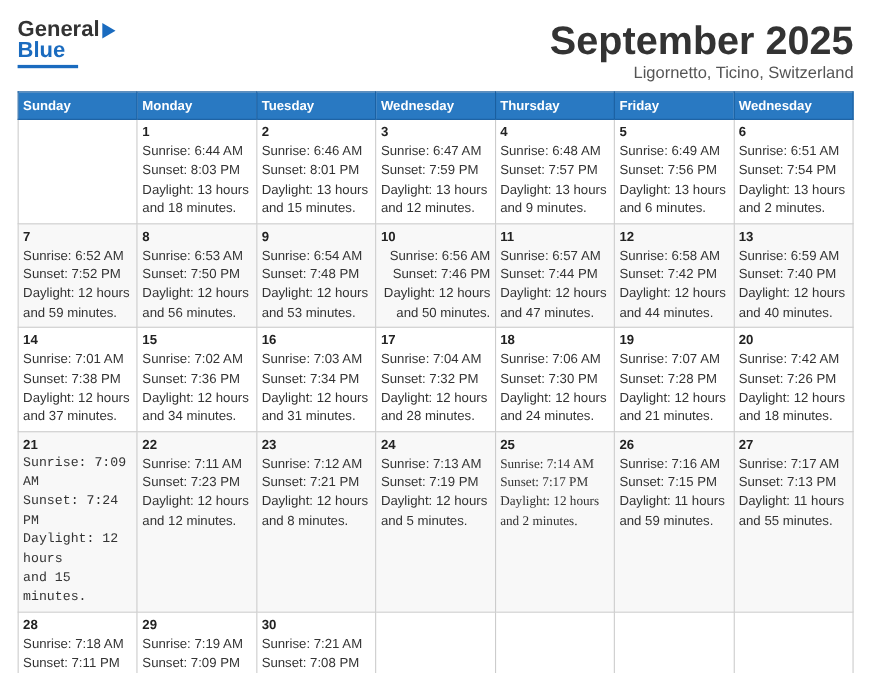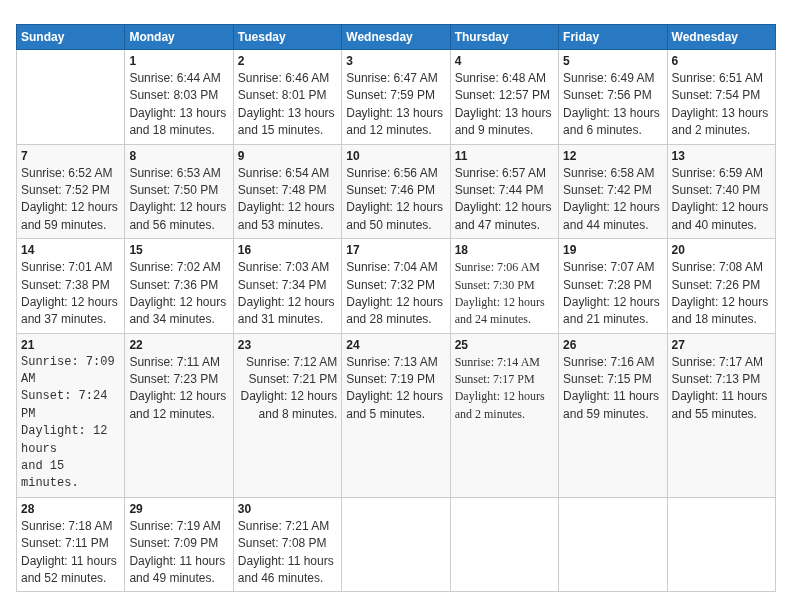--- a/index.html
+++ b/index.html
@@ -101,20 +101,34 @@
       height: 3px;
       background: #1a6bbf;
       width: 55px;
       margin-top: 1px;
     }
   </style>
 </head>
 <body>
 
 <div class="header">
+  <div class="logo-wrapper">
+    <div class="logo-name-row">
+      <span class="logo-general">General</span>
+      <span class="logo-arrow"></span>
+    </div>
+    <div style="display:flex;align-items:center;margin-top:-4px;margin-left:0px;">
+      <span class="logo-blue-part">Blue</span>
+    </div>
+    <div class="logo-underline"></div>
+  </div>
+  <div class="title-block">
+    <div class="month-title">September 2025</div>
+    <div class="location-title">Ligornetto, Ticino, Switzerland</div>
+  </div>
 </div>
 
 <table class="calendar-table">
   <thead>
     <tr id="weekday-header">
         <th>Sunday</th>
         <th>Monday</th>
         <th>Tuesday</th>
         <th>Wednesday</th>
         <th>Thursday</th>
@@ -142,21 +156,21 @@
         <td>
           <span class="day-number">3</span>
           <div class="day-info" style="white-space: pre-line;">Sunrise: 6:47 AM
 Sunset: 7:59 PM
 Daylight: 13 hours
 and 12 minutes.</div>
         </td>
         <td>
           <span class="day-number">4</span>
           <div class="day-info" style="white-space: pre-line;">Sunrise: 6:48 AM
-Sunset: 12:57 PM
+Sunset: 7:57 PM
 Daylight: 13 hours
 and 9 minutes.</div>
         </td>
         <td>
           <span class="day-number">5</span>
           <div class="day-info" style="white-space: pre-line;">Sunrise: 6:49 AM
 Sunset: 7:56 PM
 Daylight: 13 hours
 and 6 minutes.</div>
         </td>
@@ -185,21 +199,21 @@
         </td>
         <td>
           <span class="day-number">9</span>
           <div class="day-info" style="white-space: pre-line;">Sunrise: 6:54 AM
 Sunset: 7:48 PM
 Daylight: 12 hours
 and 53 minutes.</div>
         </td>
         <td>
           <span class="day-number">10</span>
-          <div class="day-info" style="white-space: pre-line;">Sunrise: 6:56 AM
+          <div class="day-info" style="white-space: pre-line; text-align: right;">Sunrise: 6:56 AM
 Sunset: 7:46 PM
 Daylight: 12 hours
 and 50 minutes.</div>
         </td>
         <td>
           <span class="day-number">11</span>
           <div class="day-info" style="white-space: pre-line;">Sunrise: 6:57 AM
 Sunset: 7:44 PM
 Daylight: 12 hours
 and 47 minutes.</div>
@@ -243,35 +257,35 @@
         </td>
         <td>
           <span class="day-number">17</span>
           <div class="day-info" style="white-space: pre-line;">Sunrise: 7:04 AM
 Sunset: 7:32 PM
 Daylight: 12 hours
 and 28 minutes.</div>
         </td>
         <td>
           <span class="day-number">18</span>
-          <div class="day-info" style="white-space: pre-line; font-family: Liberation Serif, serif;">Sunrise: 7:06 AM
+          <div class="day-info" style="white-space: pre-line;">Sunrise: 7:06 AM
 Sunset: 7:30 PM
 Daylight: 12 hours
 and 24 minutes.</div>
         </td>
         <td>
           <span class="day-number">19</span>
           <div class="day-info" style="white-space: pre-line;">Sunrise: 7:07 AM
 Sunset: 7:28 PM
 Daylight: 12 hours
 and 21 minutes.</div>
         </td>
         <td>
           <span class="day-number">20</span>
-          <div class="day-info" style="white-space: pre-line;">Sunrise: 7:08 AM
+          <div class="day-info" style="white-space: pre-line;">Sunrise: 7:42 AM
 Sunset: 7:26 PM
 Daylight: 12 hours
 and 18 minutes.</div>
         </td>
       </tr>
       <tr>
         <td>
           <span class="day-number">21</span>
           <div class="day-info" style="white-space: pre-line; font-family: Liberation Mono, monospace;">Sunrise: 7:09 AM
 Sunset: 7:24 PM
@@ -280,21 +294,21 @@
         </td>
         <td>
           <span class="day-number">22</span>
           <div class="day-info" style="white-space: pre-line;">Sunrise: 7:11 AM
 Sunset: 7:23 PM
 Daylight: 12 hours
 and 12 minutes.</div>
         </td>
         <td>
           <span class="day-number">23</span>
-          <div class="day-info" style="white-space: pre-line; text-align: right;">Sunrise: 7:12 AM
+          <div class="day-info" style="white-space: pre-line;">Sunrise: 7:12 AM
 Sunset: 7:21 PM
 Daylight: 12 hours
 and 8 minutes.</div>
         </td>
         <td>
           <span class="day-number">24</span>
           <div class="day-info" style="white-space: pre-line;">Sunrise: 7:13 AM
 Sunset: 7:19 PM
 Daylight: 12 hours
 and 5 minutes.</div>

